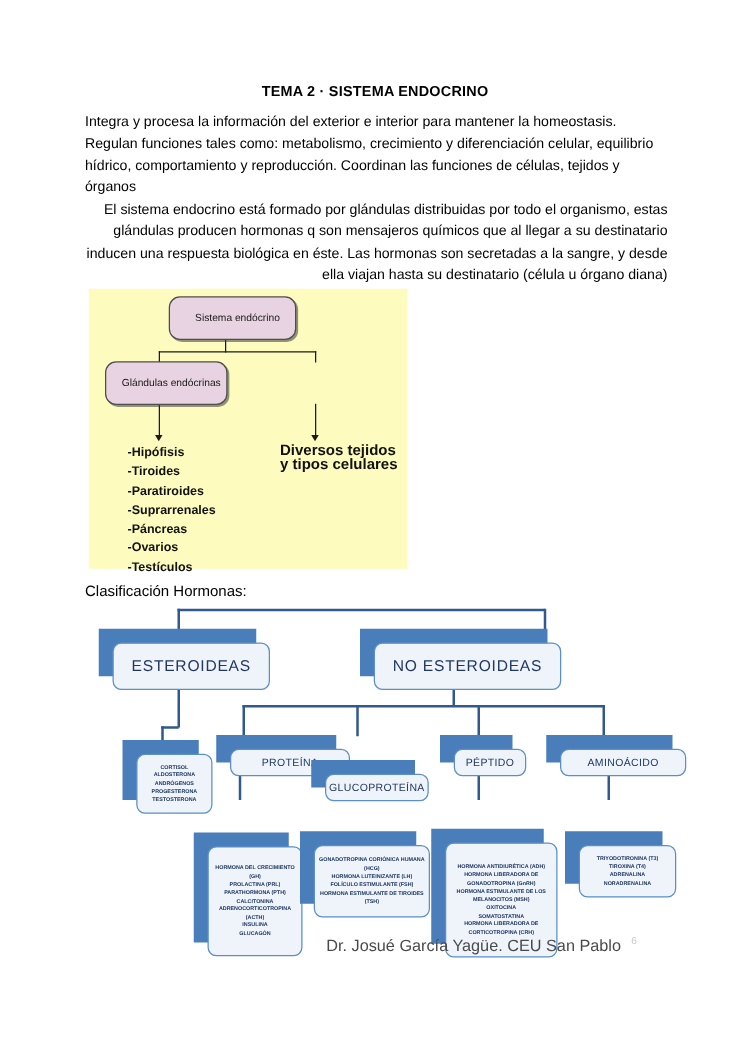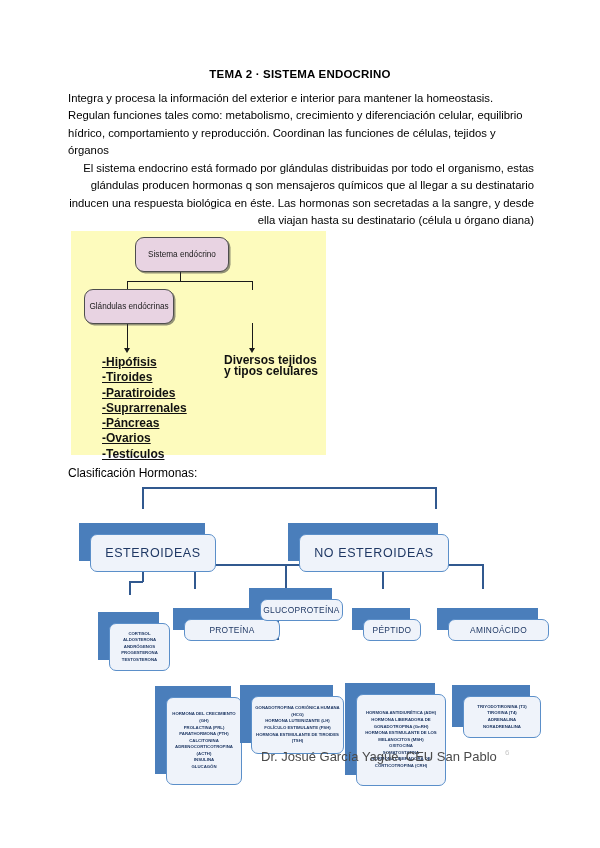--- a/index.html
+++ b/index.html
@@ -56,20 +56,21 @@
     border: 1px solid #4d4d4d;
     border-radius: 9px;
     box-shadow: 1.5px 1.5px 0 rgba(60,60,60,.55);
     display: flex;
     align-items: center;
     justify-content: center;
     text-align: center;
     font-size: 8.2px;
     line-height: 11px;
     color: #1a1a1a;
+    padding-left: 8px;
   }
   .pb-root  { left: 64px;  top: 6px;   width: 92px;  height: 33px; }
   .pb-left  { left: 13px;  top: 58px;  width: 88px;  height: 33px; }
   .pb-right { left: 136px; top: 58px;  width: 103px; height: 33px; }
 
   .ln { position: absolute; background: #1a1a1a; }
   .v1 { left: 109px; top: 39px;  width: 1.4px; height: 12px; }
   .h1 { left: 56px;  top: 50px;  width: 126px; height: 1.4px; }
   .v2 { left: 56px;  top: 50px;  width: 1.4px; height: 9px; }
   .v3 { left: 181px; top: 50px;  width: 1.4px; height: 9px; }
@@ -81,25 +82,24 @@
     border-left: 3.6px solid transparent;
     border-right: 3.6px solid transparent;
     border-top: 5.5px solid #1a1a1a;
   }
   .a1 { left: 53px;  top: 117px; }
   .a2 { left: 178px; top: 117px; }
 
   .glist {
     position: absolute;
     left: 31px; top: 124px;
-    font-size: 12px;
+    font-size: 10px;
     font-weight: bold;
     line-height: 15.3px;
     color: #111;
-    text-decoration: underline;
   }
   .rnote {
     position: absolute;
     left: 153px; top: 124px;
     width: 95px;
     font-size: 12px;
     font-weight: bold;
     line-height: 10.5px;
     color: #111;
   }
@@ -107,21 +107,21 @@
   
   .subhead {
     position: absolute;
     left: 68px; top: 466px;
     font-size: 12px;
   }
 
   
   .flow { position: absolute; left: 0; top: 0; width: 600px; height: 848px; }
 
-  .node { position: absolute; margin-top: 20px; }
+  .node { position: absolute; }
   .node .shadow {
     position: absolute;
     left: 0; top: 0;
     width: 100%; height: 100%;
     background: #4a7ebb;
   }
   .node .face {
     position: absolute;
     left: 11px; top: 11px;
     width: 100%; height: 100%;
@@ -147,21 +147,21 @@
 
   
   .cat { height: 22px; }
   .cat .face {
     font-size: 8.4px;
     letter-spacing: .3px;
     font-weight: normal;
     filter: blur(.25px);
   }
   .n-prot  { left: 173px; top: 588px; width: 68px; padding-left: 28px; }
-  .n-gluco { left: 249px; top: 568px; width: 83px; }
+  .n-gluco { left: 249px; top: 608px; width: 83px; }
   .n-pept  { left: 352px; top: 588px; width: 58px; }
   .n-amino { left: 437px; top: 588px; width: 77px; padding-left: 24px; }
 
   
   .leaf .face {
     font-size: 4.3px;
     line-height: 6.6px;
     padding: 3px 3px;
     font-weight: bold;
     filter: blur(.45px);

